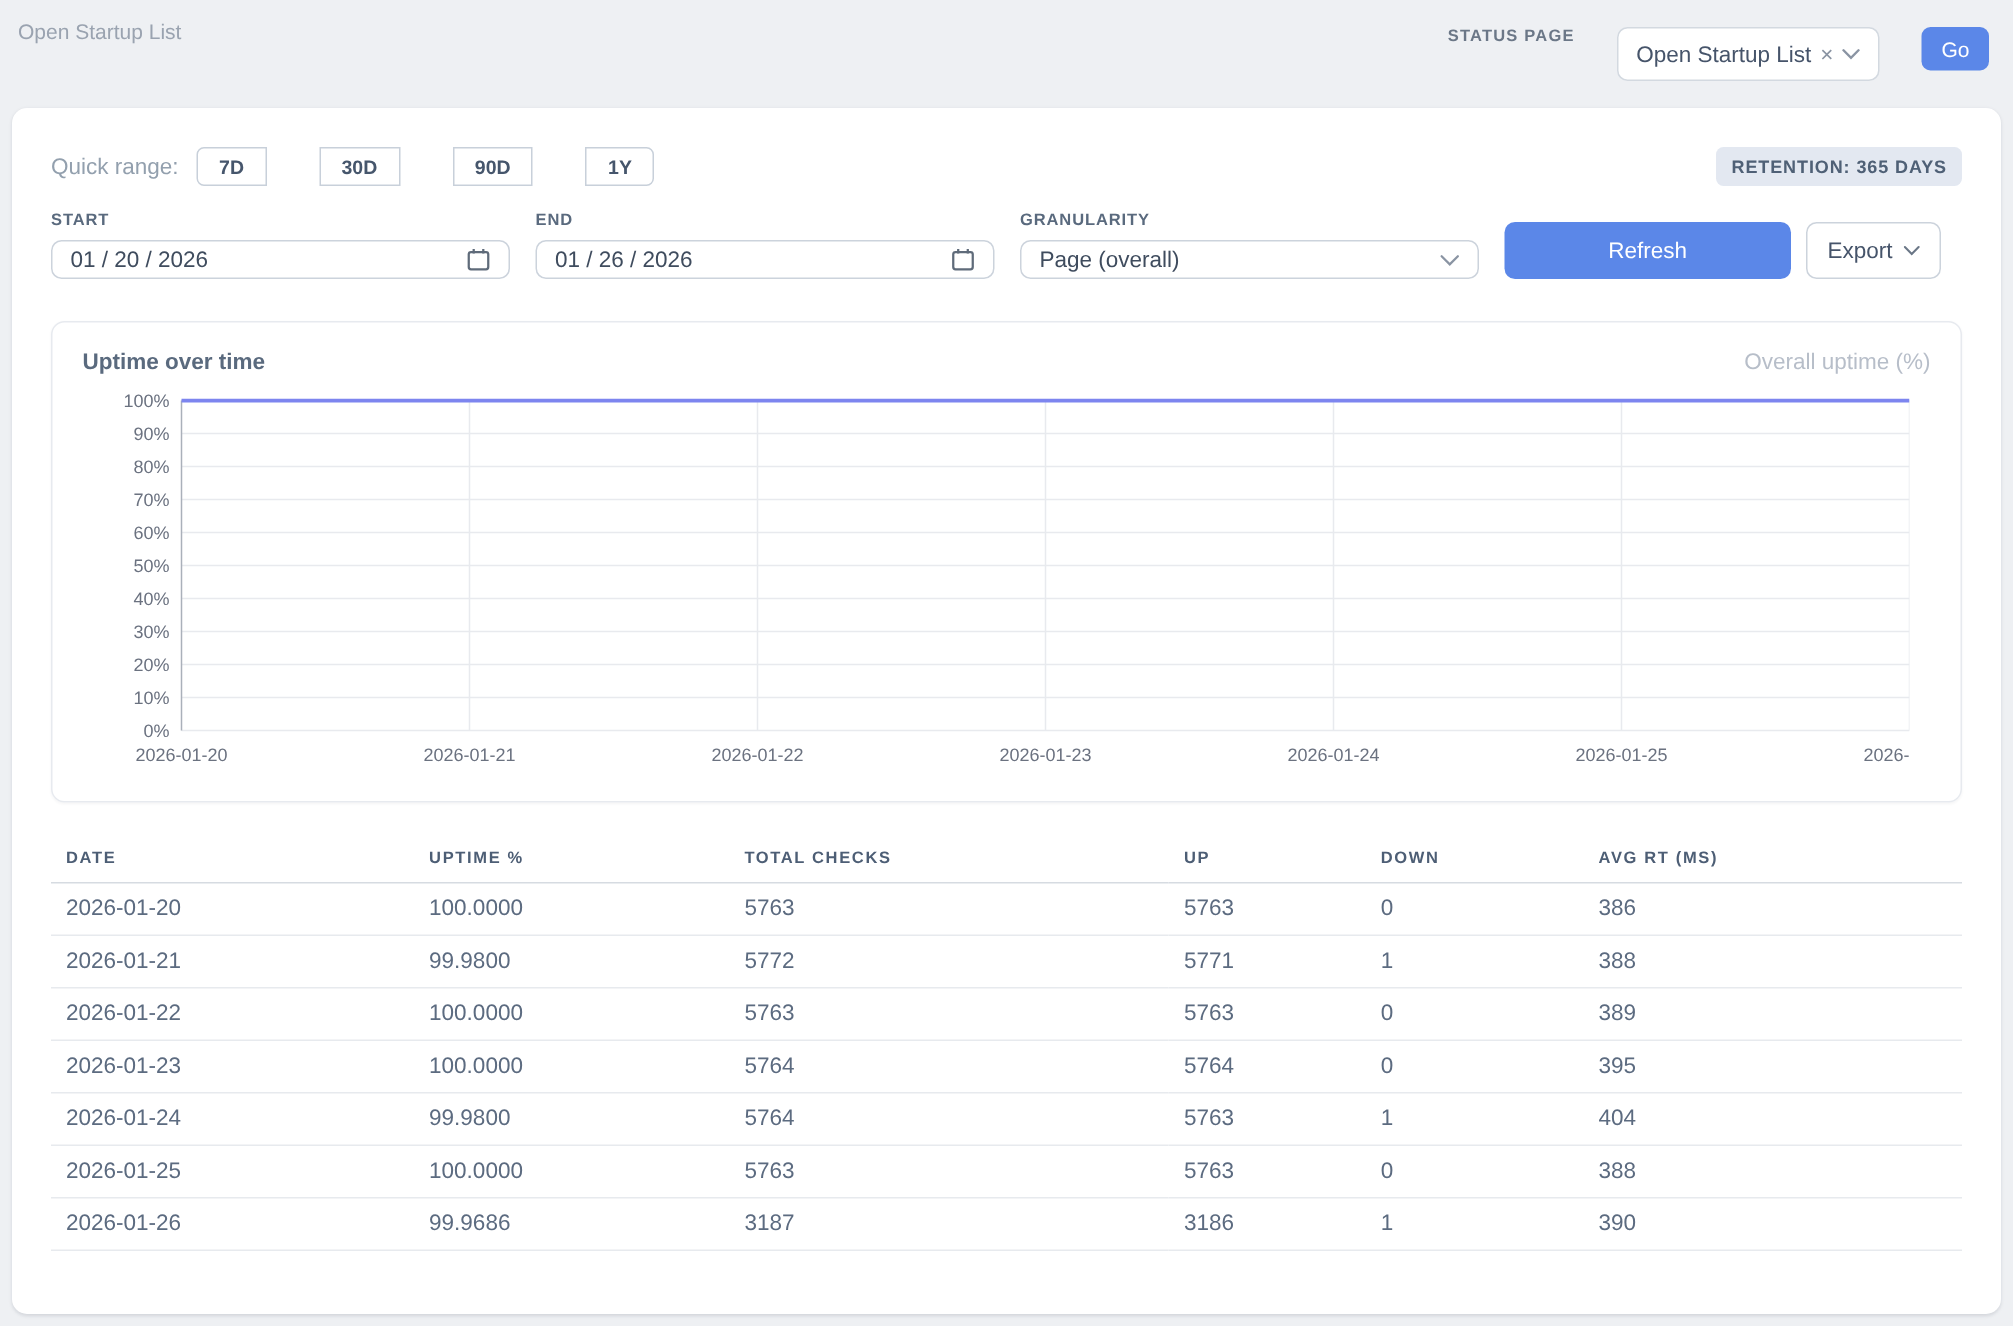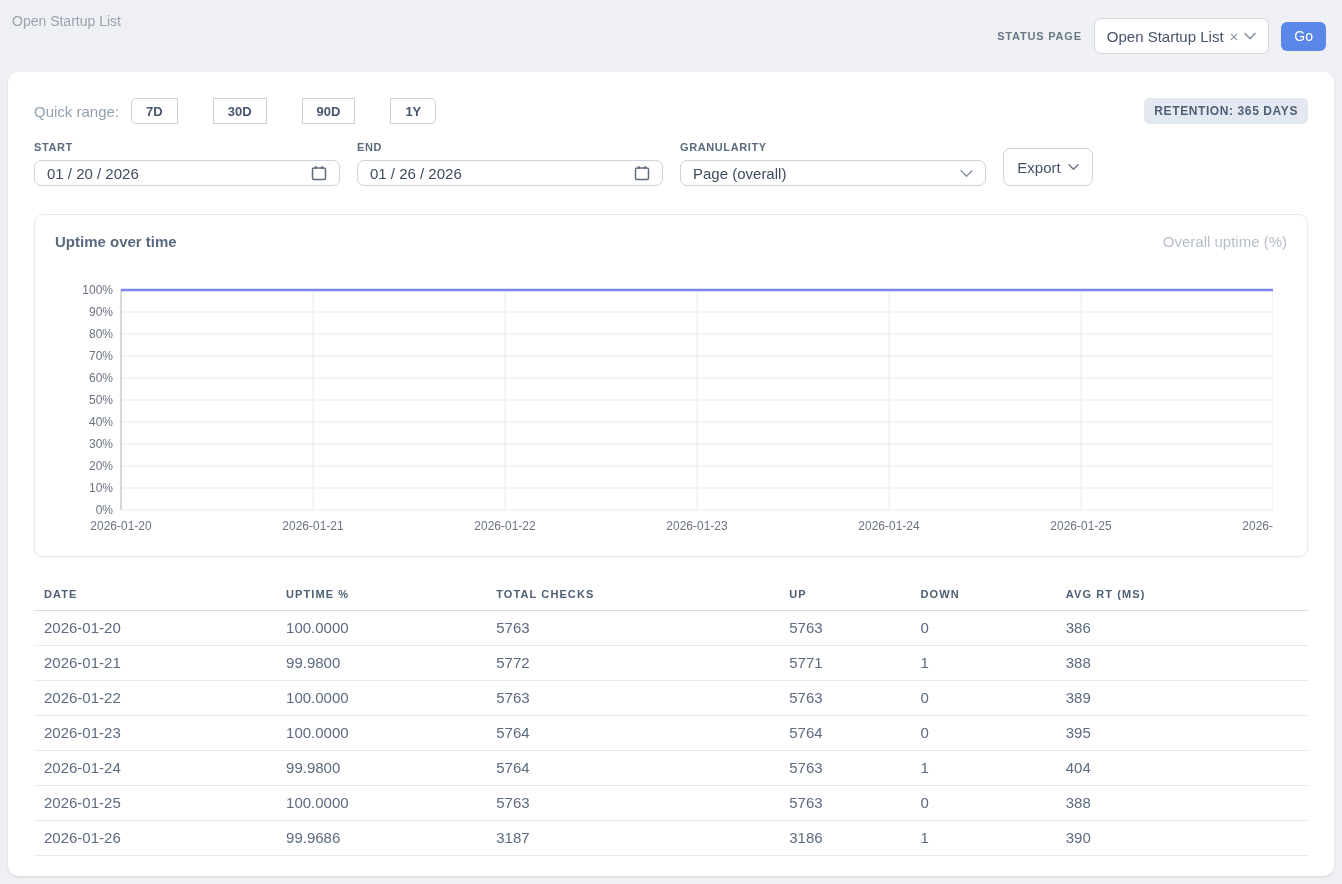--- a/index.html
+++ b/index.html
@@ -11,21 +11,21 @@
     overflow:hidden;
   }
 
   
   .page-header {
     display:flex; justify-content:space-between; align-items:flex-start;
     padding:10px 16px 8px 12px; height:72px;
   }
   .page-title { font-size:26px; font-weight:700; color:#3b4a5e; letter-spacing:.2px; }
   .page-subtitle { font-size:14px; color:#9aa3b0; margin-top:3px; }
-  .header-right { display:flex; align-items:center; gap:12px; margin-top:8px; }
+  .header-right { display:flex; gap:28px; margin-top:8px; }
   .status-page-label { font-size:11px; font-weight:700; color:#6b7787; letter-spacing:.8px; }
   .status-select {
     display:flex; align-items:center; gap:6px;
     background:#fff; border:1px solid #d3d9e0; border-radius:7px;
     height:36px; padding:0 12px; min-width:160px; cursor:pointer;
   }
   .status-select-text { font-size:15px; color:#46546a; }
   .clear-x { color:#8a94a3; font-size:15px; }
   .chev { color:#8a94a3; }
   .go-btn {
@@ -79,21 +79,21 @@
     font-size:15px; color:#46546a; cursor:pointer; font-family:inherit;
     display:flex; align-items:center; justify-content:center; gap:7px;
   }
 
   
   .chart-card {
     border:1px solid #e7eaef; border-radius:9px;
     box-shadow:0 1px 2px rgba(30,40,60,.05);
     padding:18px 20px 14px; margin-bottom:22px;
   }
-  .chart-head { display:flex; justify-content:space-between; align-items:flex-end; margin-bottom:32px; }
+  .chart-head { display:flex; justify-content:space-between; align-items:flex-end; margin-bottom:9px; }
   .chart-title { font-size:15px; font-weight:700; color:#5a6a7e; }
   .chart-legend { font-size:15px; color:#b7bec9; }
 
   
   .data-table { width:100%; border-collapse:collapse; }
   .data-table th {
     text-align:left; font-size:11px; font-weight:700; color:#4d5e75;
     letter-spacing:1.1px; padding:9px 10px 10px; border-bottom:1px solid #d6dbe1;
   }
   .data-table td {
@@ -161,20 +161,21 @@
     </div>
     <div class="field">
       <div class="field-label">GRANULARITY</div>
       <div class="input-box">
         <span>Page (overall)</span>
         <svg class="chev" width="13" height="9" viewBox="0 0 12 8">
             <path d="M1 1.5 L6 6.5 L11 1.5" fill="none" stroke="#8a94a3" stroke-width="1.4" stroke-linecap="round"></path>
           </svg>
       </div>
     </div>
+    <button class="refresh-btn">Refresh</button>
     <button class="export-btn">
       <span>Export</span>
       <svg width="11" height="8" viewBox="0 0 12 8">
           <path d="M1 1.5 L6 6.5 L11 1.5" fill="none" stroke="#6b7787" stroke-width="1.5" stroke-linecap="round"></path>
         </svg>
     </button>
   </div>
 
   <div class="chart-card">
     <div class="chart-head">

